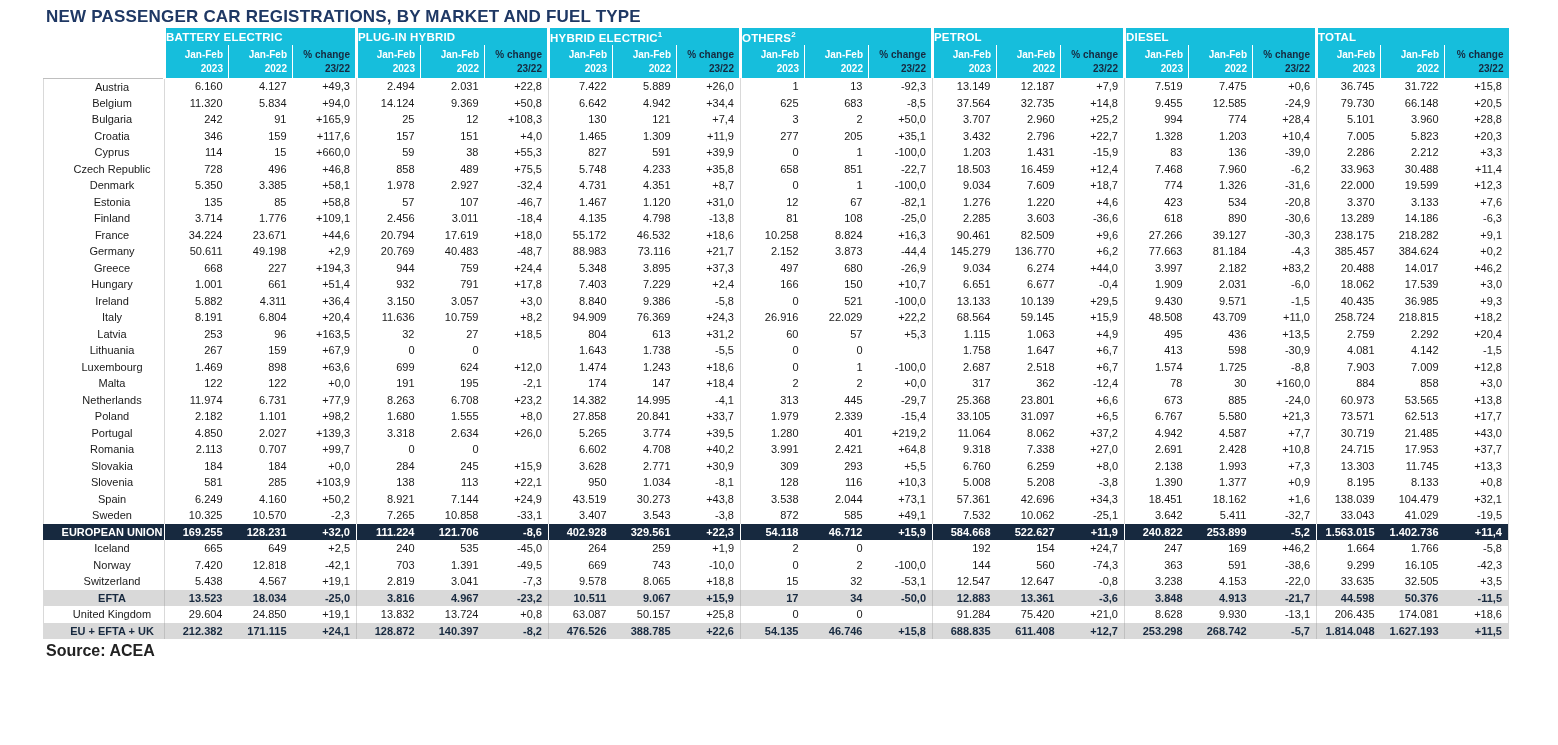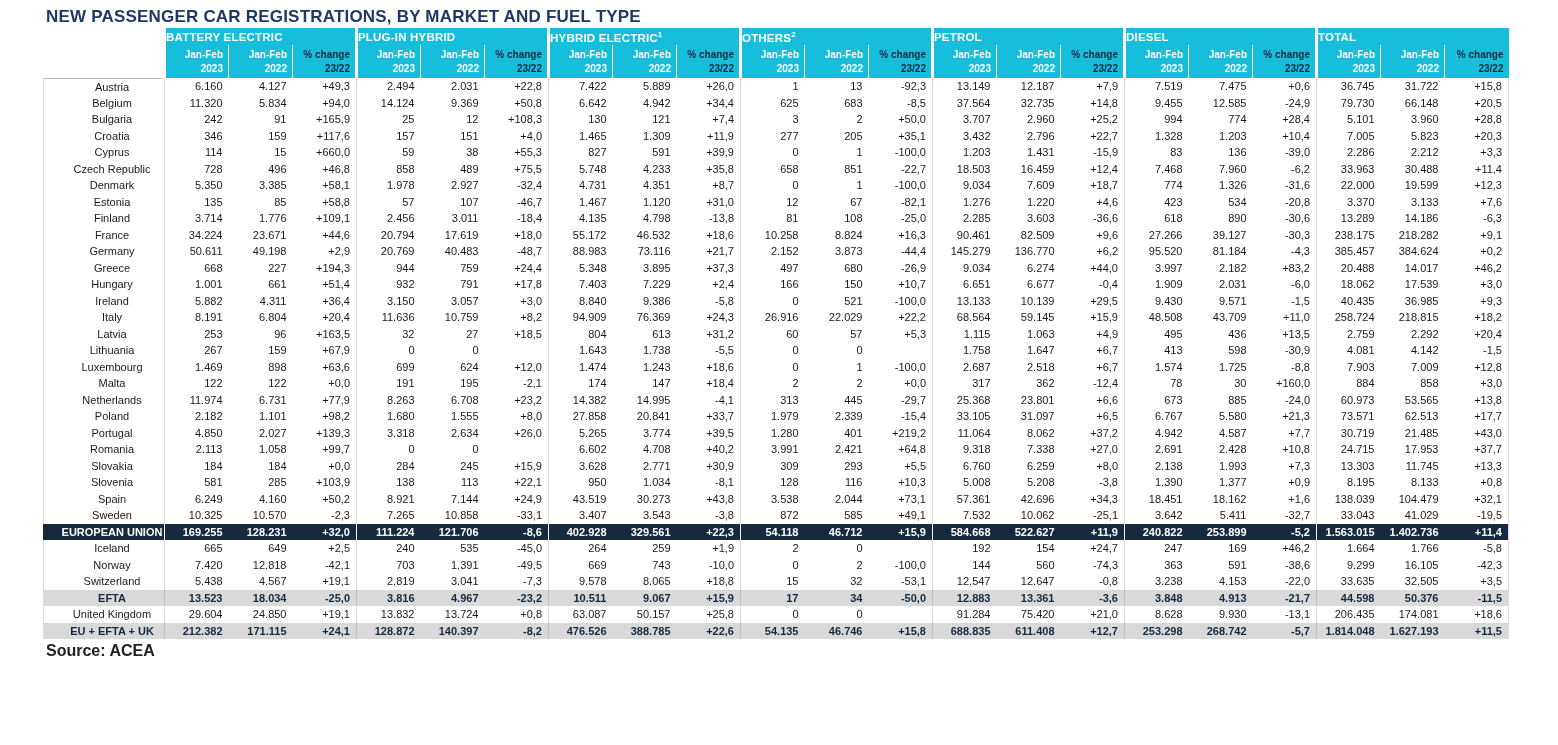--- a/index.html
+++ b/index.html
@@ -427,21 +427,21 @@
           <td class="num">-48,7</td>
           <td class="num group-start">88.983</td>
           <td class="num">73.116</td>
           <td class="num">+21,7</td>
           <td class="num group-start">2.152</td>
           <td class="num">3.873</td>
           <td class="num">-44,4</td>
           <td class="num group-start">145.279</td>
           <td class="num">136.770</td>
           <td class="num">+6,2</td>
-          <td class="num group-start">95.520</td>
+          <td class="num group-start">77.663</td>
           <td class="num">81.184</td>
           <td class="num">-4,3</td>
           <td class="num group-start">385.457</td>
           <td class="num">384.624</td>
           <td class="num table-right">+0,2</td>
         </tr>
         <tr class="normal">
           <td class="name">Greece</td>
           <td class="num group-start">668</td>
           <td class="num">227</td>
@@ -701,21 +701,21 @@
           <td class="num group-start">4.942</td>
           <td class="num">4.587</td>
           <td class="num">+7,7</td>
           <td class="num group-start">30.719</td>
           <td class="num">21.485</td>
           <td class="num table-right">+43,0</td>
         </tr>
         <tr class="normal">
           <td class="name">Romania</td>
           <td class="num group-start">2.113</td>
-          <td class="num">1.058</td>
+          <td class="num">0.707</td>
           <td class="num">+99,7</td>
           <td class="num group-start">0</td>
           <td class="num">0</td>
           <td class="num"></td>
           <td class="num group-start">6.602</td>
           <td class="num">4.708</td>
           <td class="num">+40,2</td>
           <td class="num group-start">3.991</td>
           <td class="num">2.421</td>
           <td class="num">+64,8</td>

